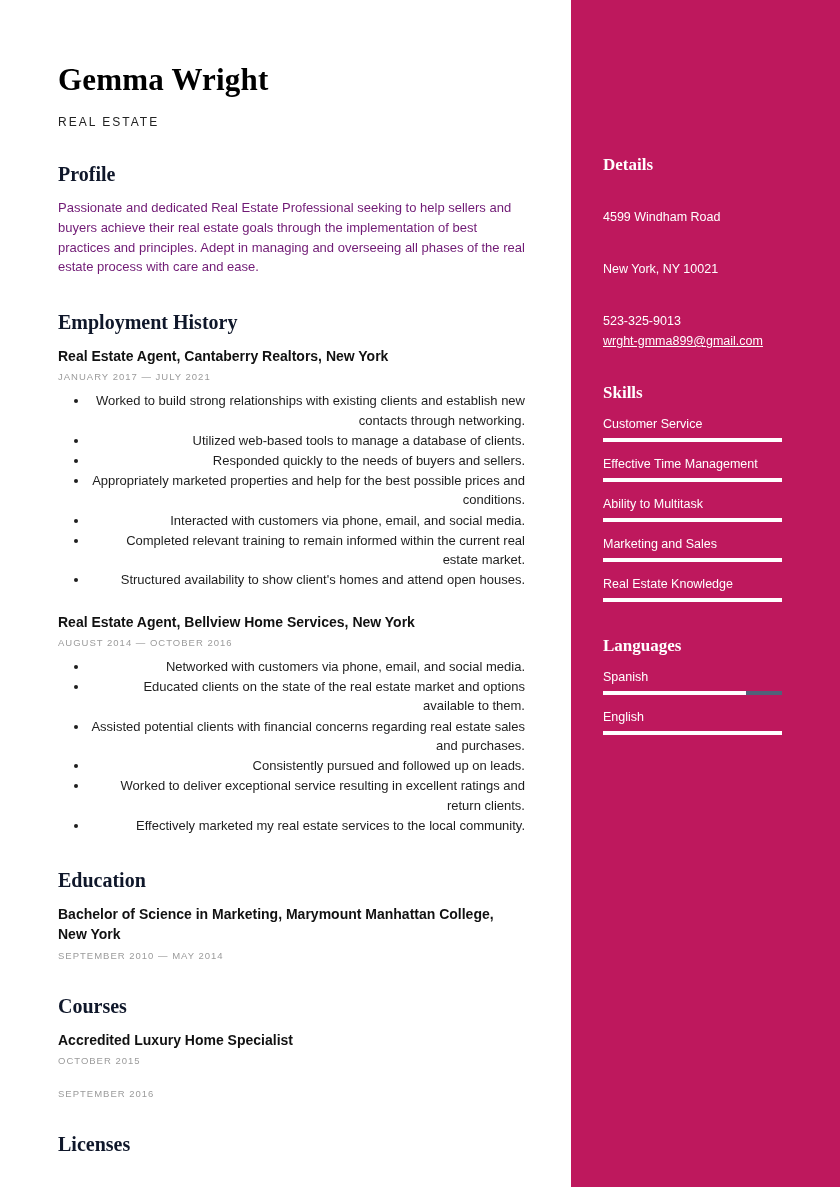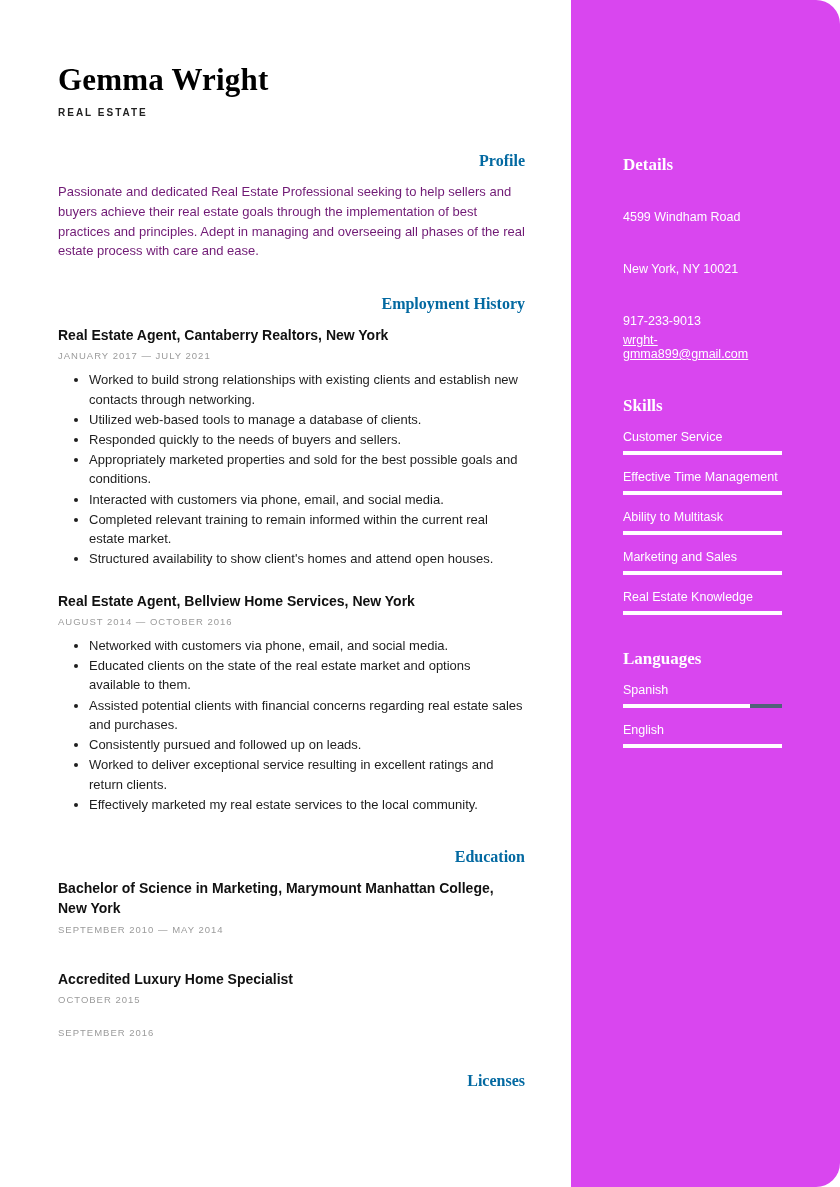--- a/index.html
+++ b/index.html
@@ -6,50 +6,48 @@
   html, body { background: #ffffff; }
   body { font-family: "Liberation Sans", sans-serif; }
   .page {
     position: relative;
     width: 840px;
     height: 1187px;
     margin: 0 auto;
     background: #ffffff;
     overflow: hidden;
     display: flex;
-    border-radius: 24px;
   }
   
   .main {
     width: 571px;
     padding: 62px 46px 40px 58px;
     color: #1a1a1a;
   }
   .name {
     font-family: "Liberation Serif", serif;
     font-size: 31px;
     font-weight: 700;
     color: #000000;
     letter-spacing: 0.2px;
   }
   .role {
-    margin-top: 9px;
-    font-size: 10px;
-    font-weight: 700;
+    margin-top: 17px;
+    font-size: 12px;
+    font-weight: 400;
     letter-spacing: 2px;
     color: #222222;
   }
   .section { margin-top: 34px; }
   .section-heading {
     font-family: "Liberation Serif", serif;
-    font-size: 16px;
-    font-weight: 700;
-    color: #0369a1;
+    font-size: 20px;
+    font-weight: 700;
+    color: #0f172a;
     margin-bottom: 12px;
-    text-align: right;
   }
   .body-text {
     font-size: 13px;
     line-height: 1.52;
     color: #701a75;
   }
   .job { margin-bottom: 22px; }
   .job-title, .entry-title {
     font-size: 14px;
     font-weight: 700;
@@ -66,28 +64,29 @@
   ul.bullets {
     margin-top: 9px;
     padding-left: 31px;
     list-style: disc;
   }
   ul.bullets li {
     font-size: 13px;
     line-height: 1.48;
     color: #1e1e1e;
     margin-bottom: 1px;
+    text-align: right;
   }
   .course-entry { margin-bottom: 22px; }
   
   .sidebar {
     width: 269px;
-    background: #d946ef;
-    color: #ffffff;
-    padding: 155px 58px 40px 52px;
+    background: #be185d;
+    color: #ffffff;
+    padding: 155px 58px 40px 32px;
   }
   .sb-heading {
     font-family: "Liberation Serif", serif;
     font-size: 17px;
     font-weight: 700;
     color: #ffffff;
     margin-bottom: 14px;
   }
   .sb-section { margin-bottom: 34px; }
   .sb-line {
@@ -141,21 +140,21 @@
     <div class="section">
       <div class="section-heading">Employment History</div>
 
       <div class="job">
         <div class="job-title">Real Estate Agent, Cantaberry Realtors, New York</div>
         <div class="dates">JANUARY 2017 — JULY 2021</div>
         <ul class="bullets">
           <li>Worked to build strong relationships with existing clients and establish new contacts through networking.</li>
           <li>Utilized web-based tools to manage a database of clients.</li>
           <li>Responded quickly to the needs of buyers and sellers.</li>
-          <li>Appropriately marketed properties and sold for the best possible goals and conditions.</li>
+          <li>Appropriately marketed properties and help for the best possible prices and conditions.</li>
           <li>Interacted with customers via phone, email, and social media.</li>
           <li>Completed relevant training to remain informed within the current real estate market.</li>
           <li>Structured availability to show client's homes and attend open houses.</li>
         </ul>
       </div>
 
       <div class="job">
         <div class="job-title">Real Estate Agent, Bellview Home Services, New York</div>
         <div class="dates">AUGUST 2014 — OCTOBER 2016</div>
         <ul class="bullets">
@@ -169,20 +168,21 @@
       </div>
     </div>
 
     <div class="section">
       <div class="section-heading">Education</div>
       <div class="entry-title">Bachelor of Science in Marketing, Marymount Manhattan College, New York</div>
       <div class="dates">SEPTEMBER 2010 — MAY 2014</div>
     </div>
 
     <div class="section">
+      <div class="section-heading">Courses</div>
       <div class="course-entry">
         <div class="entry-title">Accredited Luxury Home Specialist</div>
         <div class="dates">OCTOBER 2015</div>
       </div>
       <div class="course-entry">
         <div class="dates">SEPTEMBER 2016</div>
       </div>
     </div>
 
     <div class="section">
@@ -190,21 +190,21 @@
     </div>
 
   </div>
 
   <div class="sidebar">
 
     <div class="sb-section">
       <div class="sb-heading">Details</div>
       <div class="sb-line">4599 Windham Road</div>
       <div class="sb-line">New York, NY 10021</div>
-      <div class="sb-line">917-233-9013</div>
+      <div class="sb-line">523-325-9013</div>
       <a class="sb-email">wrght-gmma899@gmail.com</a>
     </div>
 
     <div class="sb-section">
       <div class="sb-heading">Skills</div>
 
       <div class="meter-item">
         <div class="meter-label">Customer Service</div>
         <div class="meter-track">
             <div class="meter-fill" style="width: 100%;"></div>

